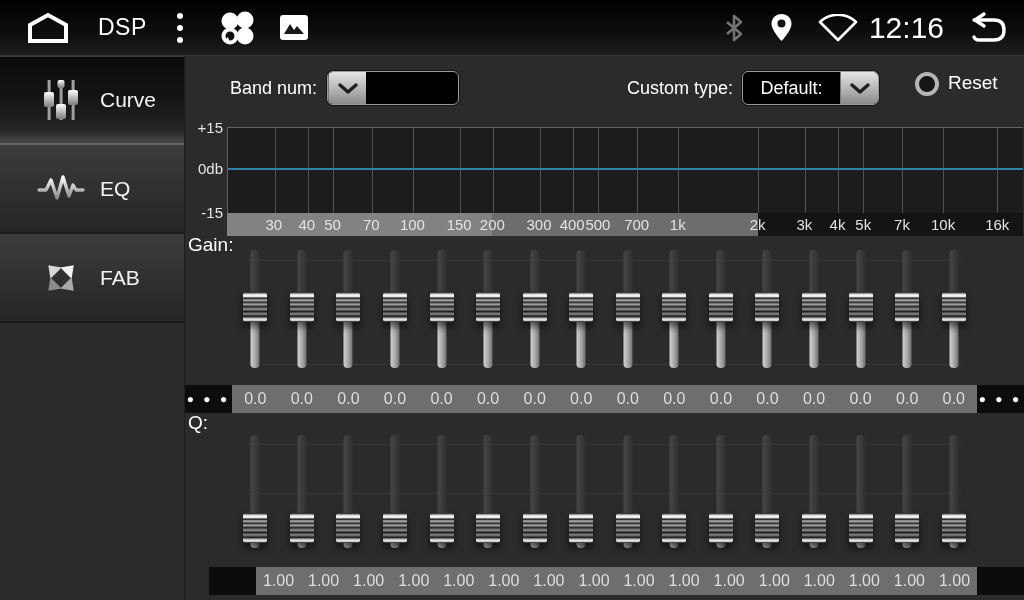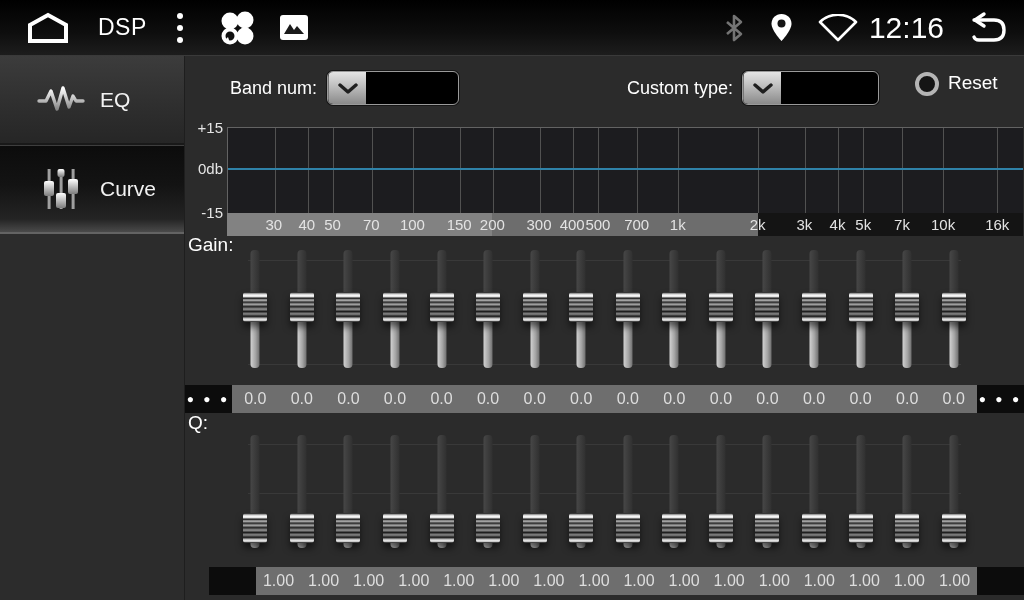--- a/index.html
+++ b/index.html
@@ -142,34 +142,20 @@
       </svg>
       <div class="tb-time">12:16</div>
       <svg class="tb-back" width="46" height="36" viewBox="0 0 46 36">
         <path d="M12 10 H32 Q42 10 42 20 Q42 30 32 30 H17 Q13 30 12 27" fill="none" stroke="#fff" stroke-width="3.4" stroke-linecap="round"></path>
         <path d="M13 10 L22 4 M13 10 L22 16" fill="none" stroke="#fff" stroke-width="3.4" stroke-linecap="round"></path>
       </svg>
     </div>
   </header>
 
   <nav class="sidebar">
-    <div class="side-item">
-      <span class="side-icon">
-        <svg width="48" height="36" viewBox="0 0 48 36">
-          <defs>
-              <linearGradient id="sg" x1="0" y1="0" x2="0" y2="1">
-            <stop offset="0" stop-color="#ffffff"></stop>
-                <stop offset="1" stop-color="#8a8a8a"></stop>
-          </linearGradient>
-            </defs>
-          <path d="M2 19 H9 L14 9 L20 27 L26 6 L32 25 L36 14 L39 19 H46" fill="none" stroke="url(#sg)" stroke-width="3.4" stroke-linejoin="round" stroke-linecap="round"></path>
-        </svg>
-      </span>
-      <span class="side-label">EQ</span>
-    </div>
     <div class="side-item selected">
       <span class="side-icon">
         <svg width="38" height="44" viewBox="0 0 38 44">
           <defs>
               <linearGradient id="kg" x1="0" y1="0" x2="0" y2="1">
             <stop offset="0" stop-color="#ffffff"></stop>
                 <stop offset=".5" stop-color="#bdbdbd"></stop>
                 <stop offset="1" stop-color="#7d7d7d"></stop>
           </linearGradient>
             </defs>
@@ -177,35 +163,63 @@
           <rect x="17.6" y="2" width="3" height="40" fill="#9f9f9f"></rect>
           <rect x="29.6" y="2" width="3" height="40" fill="#9f9f9f"></rect>
           <rect x="2" y="14" width="10" height="15" rx="2" fill="url(#kg)"></rect>
           <rect x="14" y="26" width="10" height="15" rx="2" fill="url(#kg)"></rect>
           <rect x="15.5" y="2" width="7" height="8" rx="2" fill="url(#kg)"></rect>
           <rect x="26" y="12" width="10" height="15" rx="2" fill="url(#kg)"></rect>
         </svg>
       </span>
       <span class="side-label">Curve</span>
     </div>
+    <div class="side-item">
+      <span class="side-icon">
+        <svg width="48" height="36" viewBox="0 0 48 36">
+          <defs>
+              <linearGradient id="sg" x1="0" y1="0" x2="0" y2="1">
+            <stop offset="0" stop-color="#ffffff"></stop>
+                <stop offset="1" stop-color="#8a8a8a"></stop>
+          </linearGradient>
+            </defs>
+          <path d="M2 19 H9 L14 9 L20 27 L26 6 L32 25 L36 14 L39 19 H46" fill="none" stroke="url(#sg)" stroke-width="3.4" stroke-linejoin="round" stroke-linecap="round"></path>
+        </svg>
+      </span>
+      <span class="side-label">EQ</span>
+    </div>
+    <div class="side-item">
+      <span class="side-icon">
+        <svg width="40" height="40" viewBox="0 0 40 40">
+          <g transform="rotate(45 20 20)">
+            <path d="M20 2 L28 13 L12 13 Z" fill="#f2f2f2"></path>
+            <path d="M2 20 L13 12 L13 28 Z" fill="#d6d6d6"></path>
+            <path d="M38 20 L27 12 L27 28 Z" fill="#a8a8a8"></path>
+            <path d="M20 38 L12 27 L28 27 Z" fill="#8a8a8a"></path>
+          </g>
+        </svg>
+      </span>
+      <span class="side-label">FAB</span>
+    </div>
   </nav>
 
   <main class="main">
 
     <span class="ctl-label lbl-band">Band num:</span>
     <div class="dropdown dd-band">
       <span class="dd-btn">
         <svg width="20" height="11" viewBox="0 0 20 11">
             <path d="M2 2 L10 9 L18 2" fill="none" stroke="#1f1f1f" stroke-width="3.4" stroke-linecap="round" stroke-linejoin="round"></path>
           </svg>
       </span>
     </div>
 
     <span class="ctl-label lbl-custom">Custom type:</span>
     <div class="dropdown dd-custom">
+      <span class="dd-value">Default:</span>
       <span class="dd-btn">
         <svg width="20" height="11" viewBox="0 0 20 11">
             <path d="M2 2 L10 9 L18 2" fill="none" stroke="#1f1f1f" stroke-width="3.4" stroke-linecap="round" stroke-linejoin="round"></path>
           </svg>
       </span>
     </div>
 
     <div class="reset">
       <span class="radio-circle"></span>
       <span class="reset-label">Reset</span>

